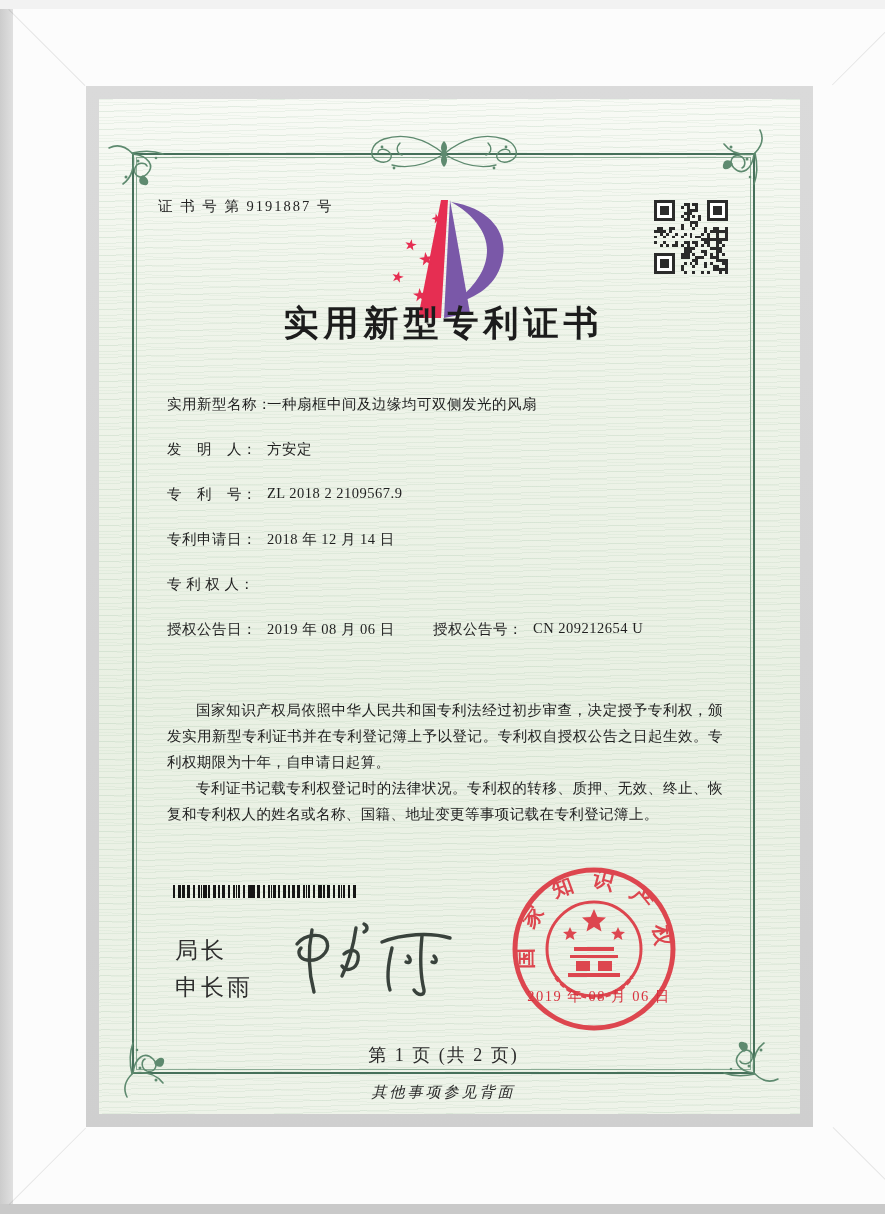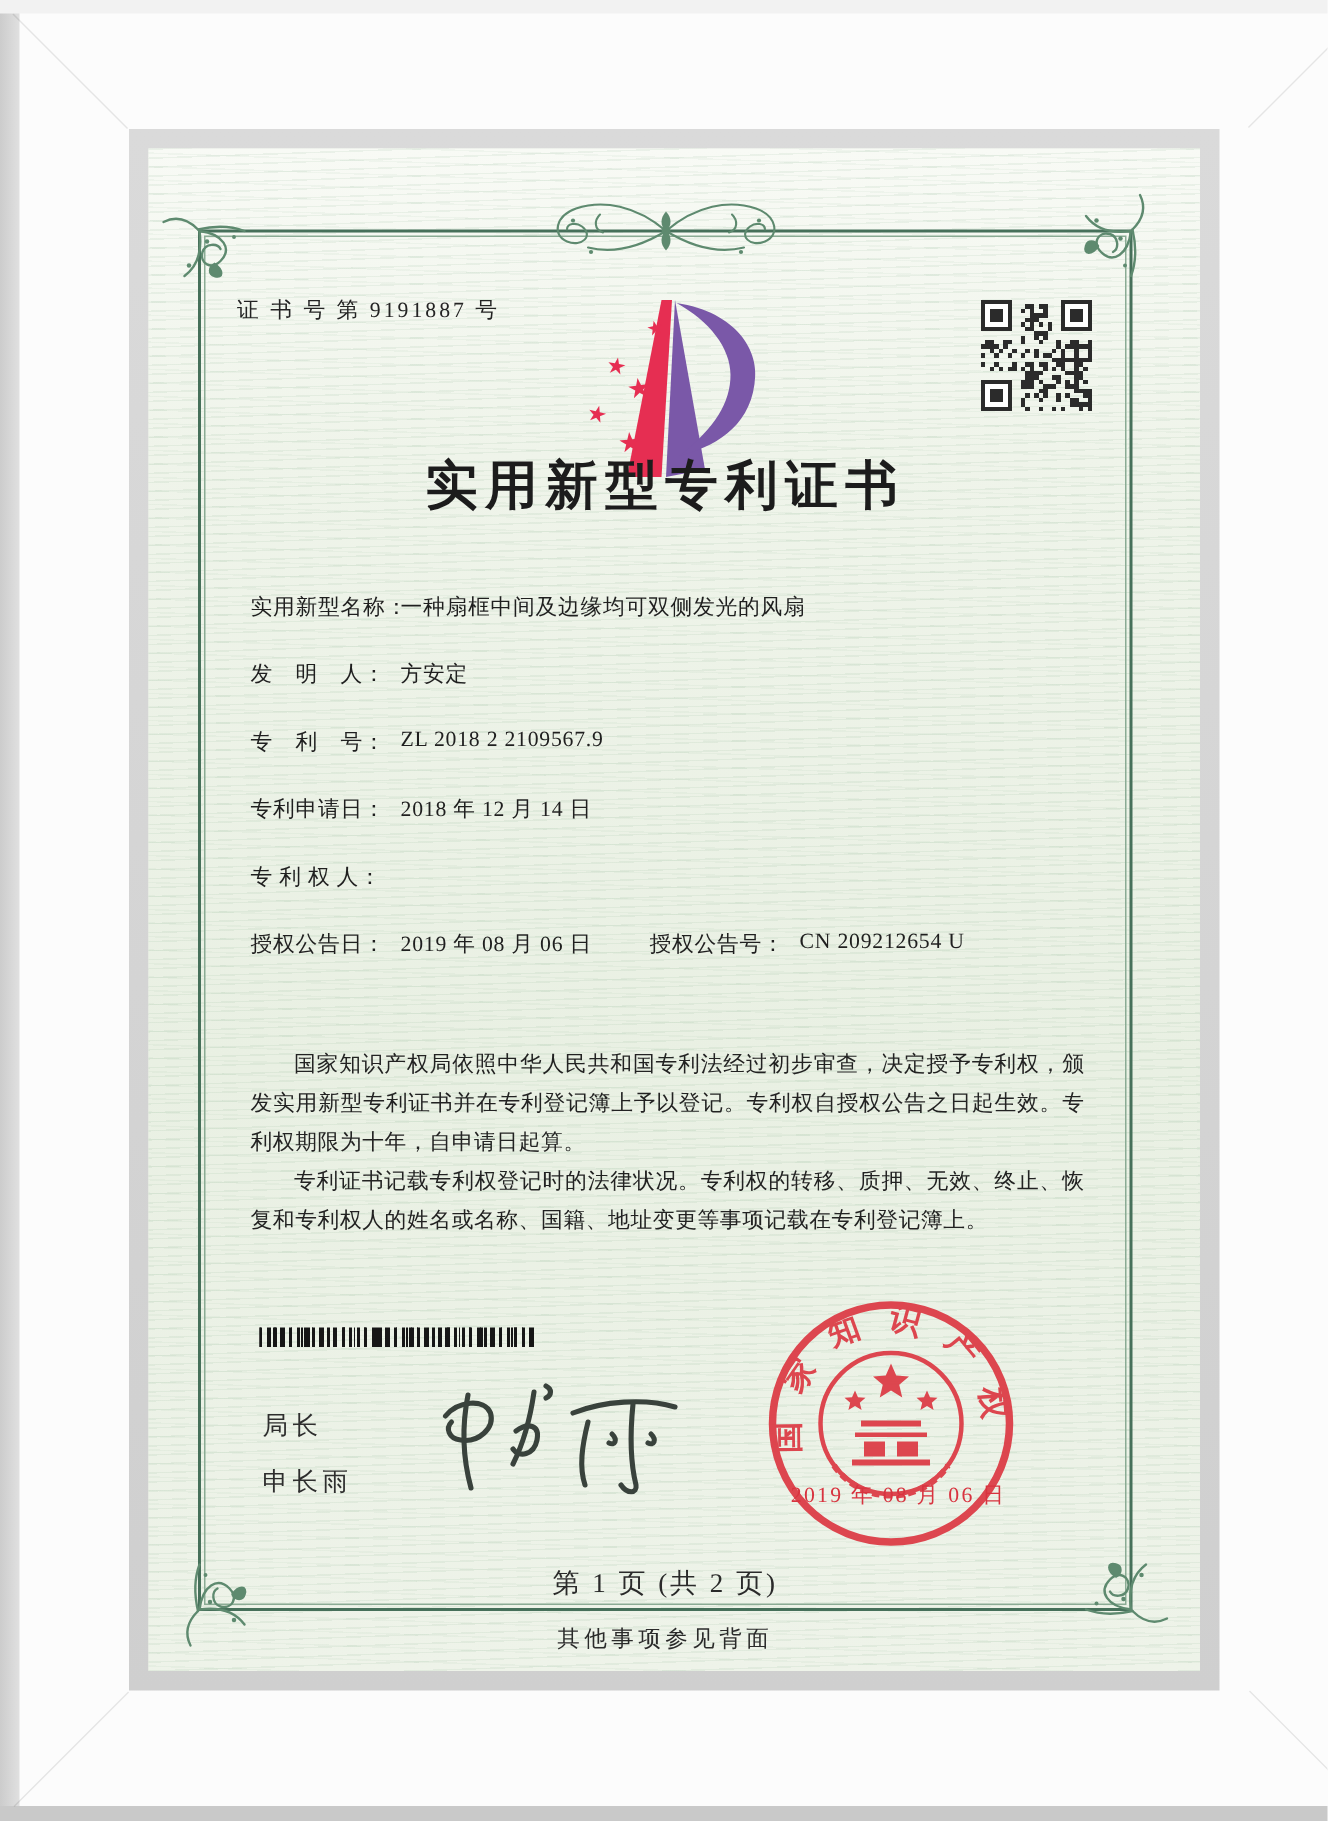--- a/index.html
+++ b/index.html
@@ -63,31 +63,31 @@
   p.legal{margin:0;text-indent:2em;font-size:14.5px;line-height:26px;color:#222;
           letter-spacing:0.4px;text-align:justify;}
 
   
   .barcode{position:absolute;left:74px;top:786px;width:184px;height:13px;
      background-image:
        repeating-linear-gradient(90deg,#161616 0 2px,rgba(0,0,0,0) 2px 5px),
        repeating-linear-gradient(90deg,#161616 0 1px,rgba(0,0,0,0) 1px 7px),
        repeating-linear-gradient(90deg,rgba(0,0,0,0) 0 9px,#161616 9px 11px,rgba(0,0,0,0) 11px 23px);}
   .signer{position:absolute;left:76px;top:833px;font-family:"Liberation Sans","DejaVu Sans",sans-serif;
-          font-size:17px;line-height:37px;color:#2e2e2e;letter-spacing:3px;}
+          font-size:23px;line-height:37px;color:#2e2e2e;letter-spacing:3px;}
   .signature{position:absolute;left:183px;top:815px;width:190px;height:84px;color:#39423c;}
 
   .seal{position:absolute;left:411px;top:766px;width:168px;height:168px;color:#dc3a44;opacity:0.93;}
   .seal-date{position:absolute;left:405px;top:888px;width:190px;text-align:center;
              color:#d8333f;font-size:14.5px;letter-spacing:1.5px;}
 
   .page-no{position:absolute;left:33px;top:944px;width:623px;text-align:center;
            font-size:18px;letter-spacing:2px;color:#2a2a2a;}
   .back-note{position:absolute;left:33px;top:984px;width:623px;text-align:center;
-           font-size:15px;letter-spacing:3px;color:#2a2a2a;}
+           font-size:15px;letter-spacing:3px;color:#2a2a2a;font-style:italic;}
 </style>
 </head>
 <body>
 
 <div class="scene">
 
   <div class="frame">
     <div class="edge edge-left"></div>
     <div class="edge edge-top"></div>
     <div class="edge edge-right"></div>

